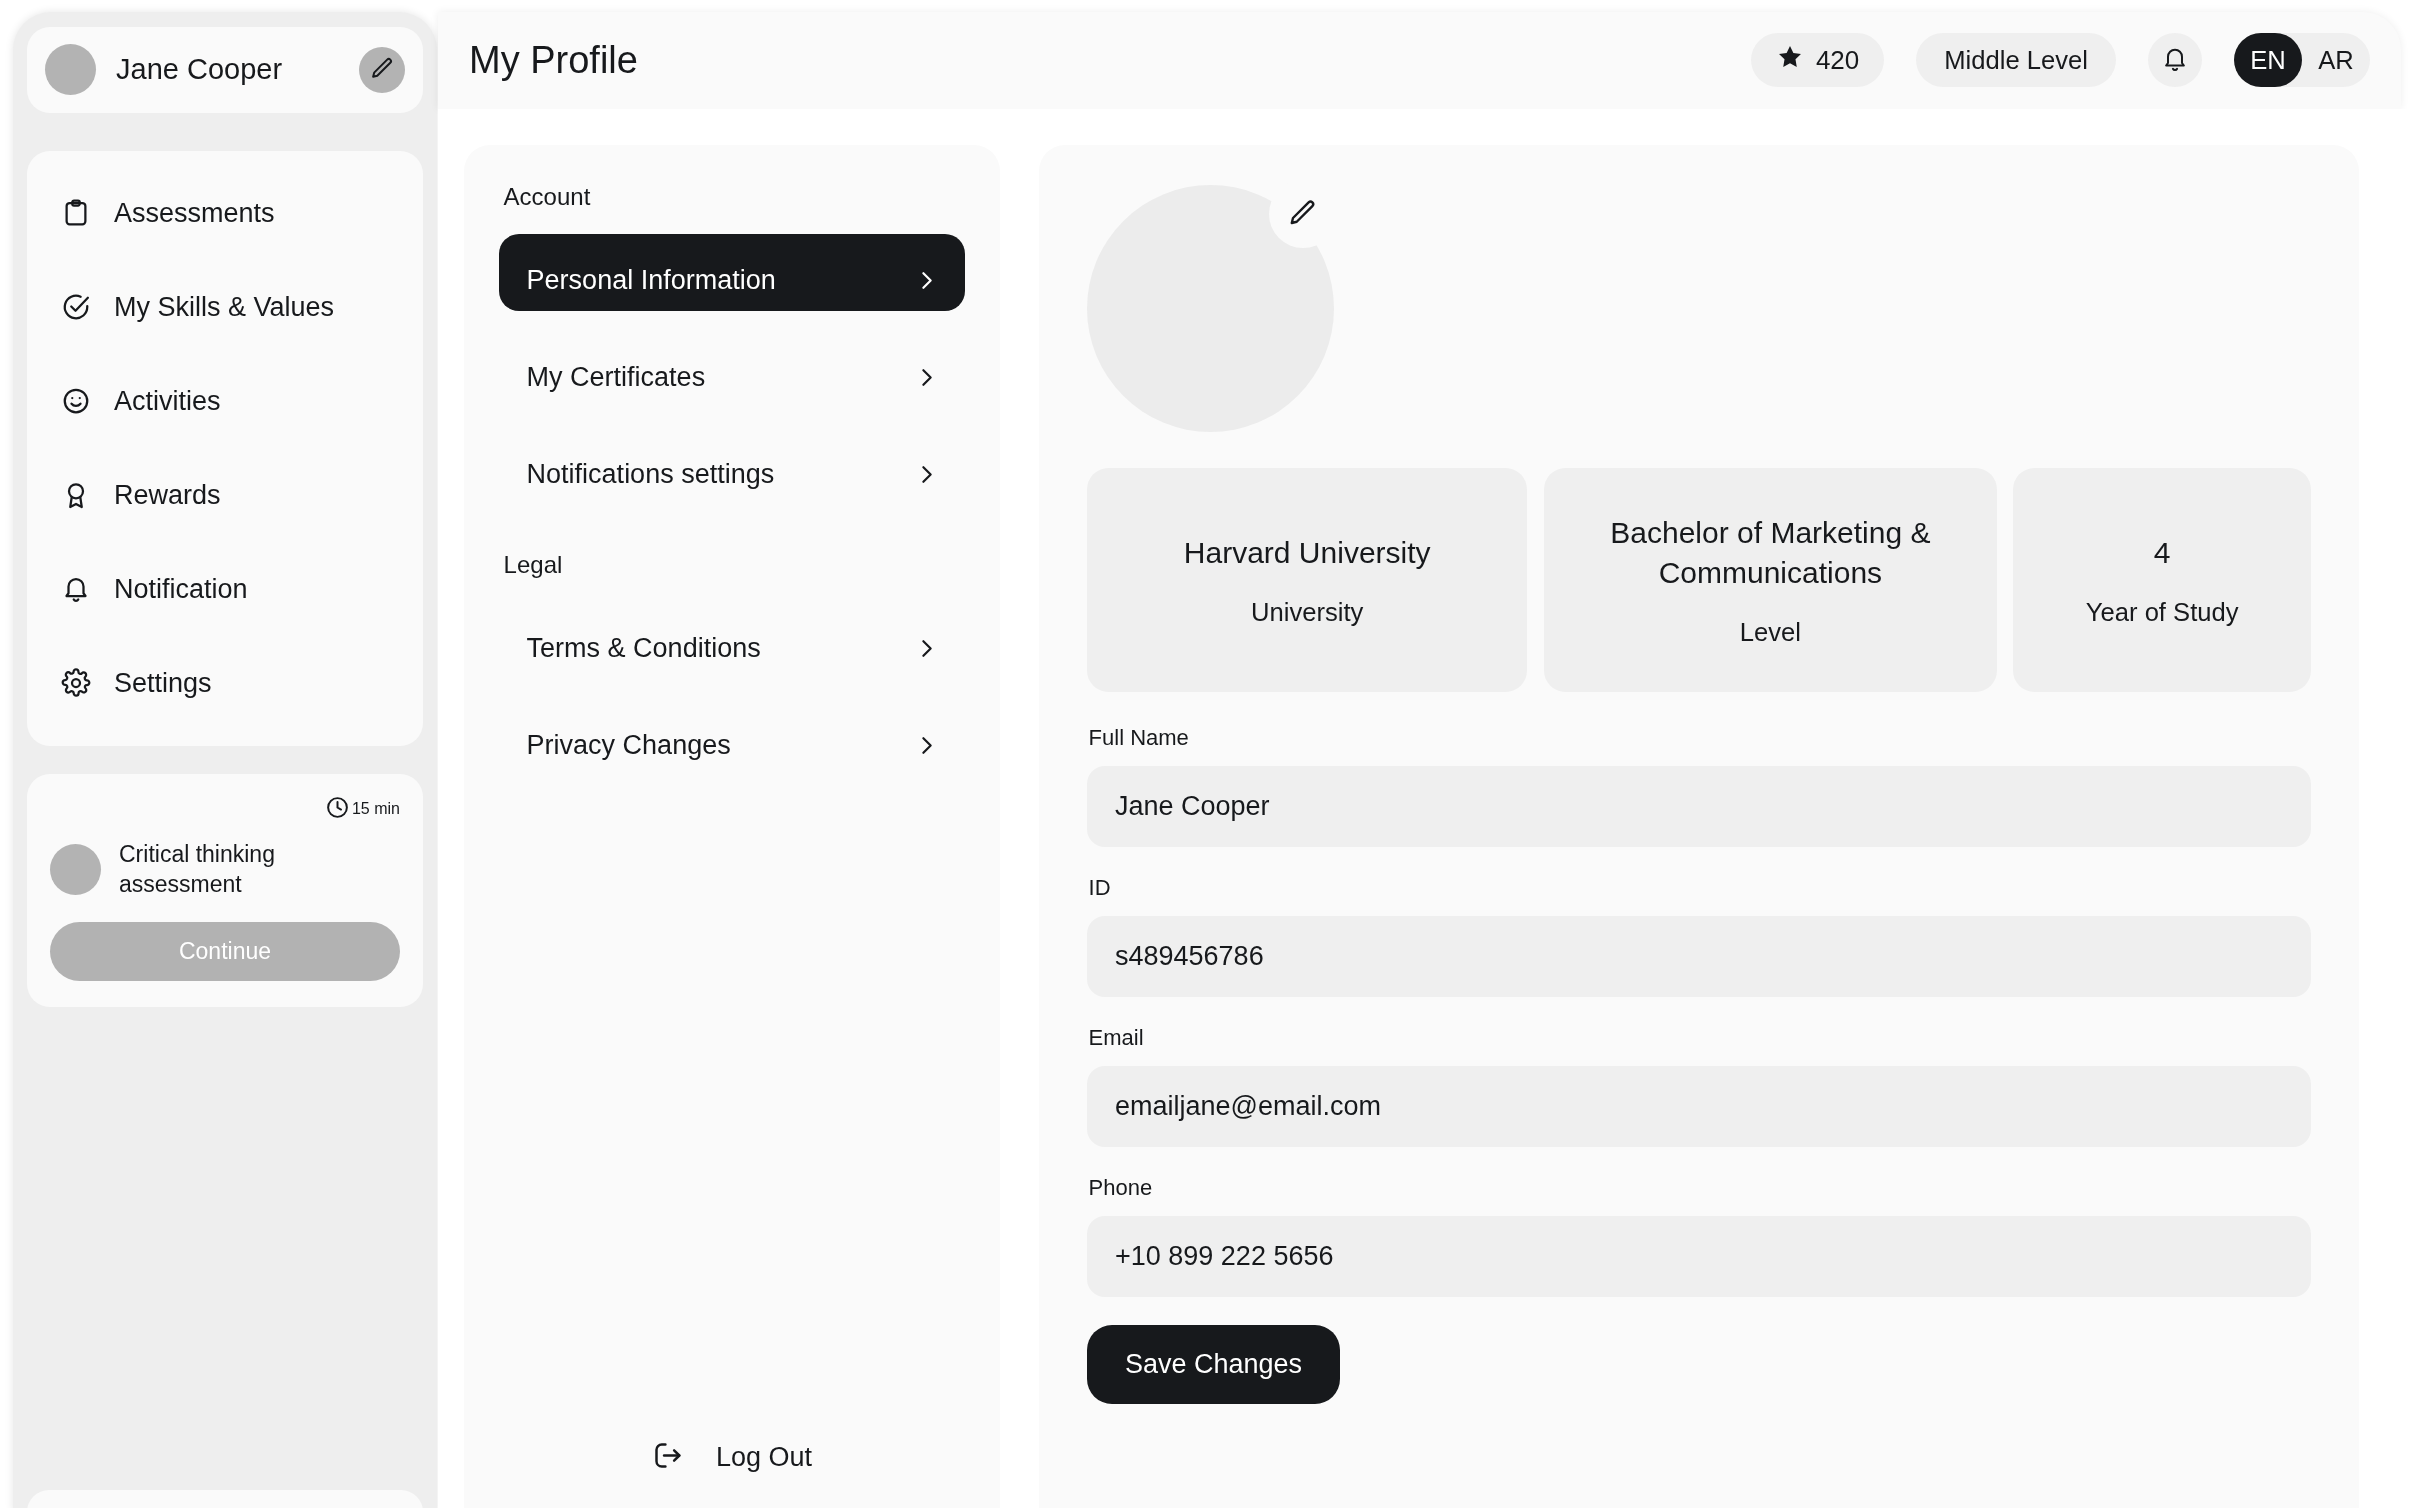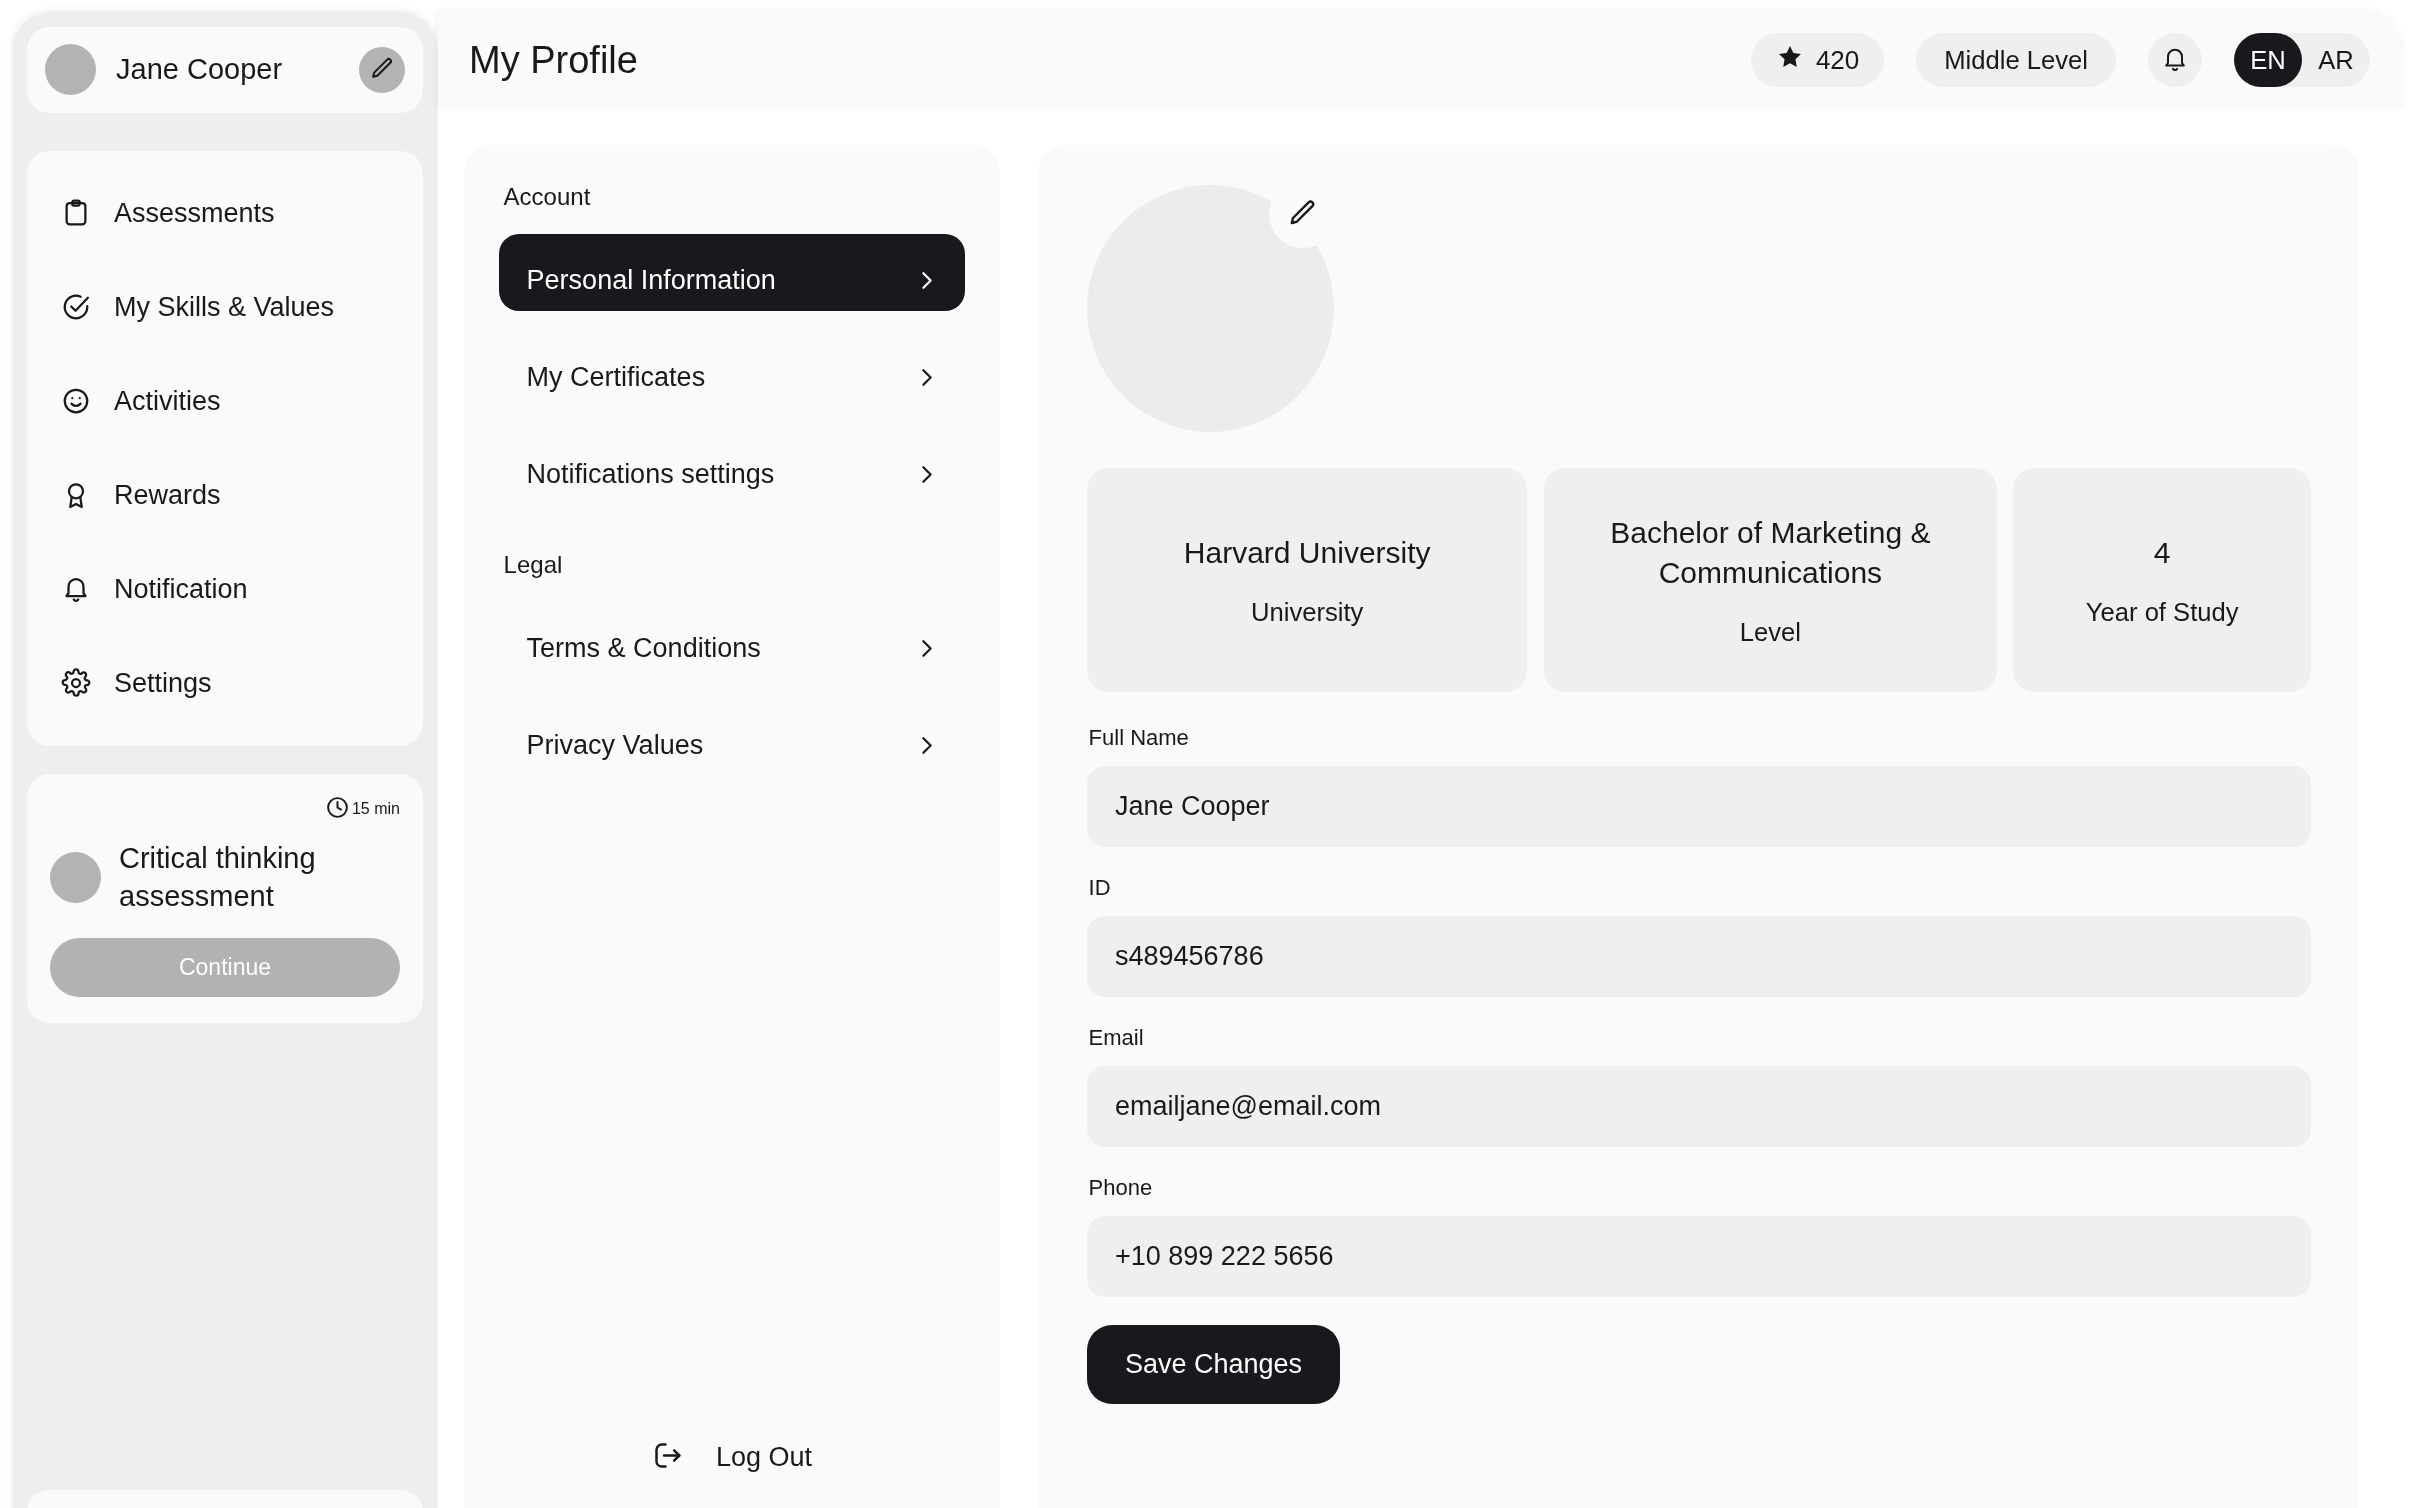--- a/index.html
+++ b/index.html
@@ -112,21 +112,21 @@
     gap: 18px;
     margin-bottom: 23px;
   }
   #assessment-thumb {
     width: 51px; height: 51px;
     border-radius: 50%;
     background: #b3b3b3;
     flex: 0 0 auto;
   }
   #assessment-title {
-    font-size: 29px;
+    font-size: 23px;
     line-height: 1.28;
     color: #17191c;
   }
   #assessment-continue {
     width: 100%;
     height: 59px;
     border-radius: 30px;
     background: #b2b2b2;
     border: none;
     color: #ffffff;
@@ -549,21 +549,21 @@
       <div class="menu-row">
         <span class="menu-row-label">Terms &amp; Conditions</span>
         <span class="chev">
           <svg width="25" height="25" viewBox="0 0 24 24" fill="none" stroke="#17191c" stroke-width="2.1" stroke-linecap="round" stroke-linejoin="round">
               <path d="m9 5 7 7-7 7"></path>
             </svg>
         </span>
       </div>
 
       <div class="menu-row">
-        <span class="menu-row-label">Privacy Values</span>
+        <span class="menu-row-label">Privacy Changes</span>
         <span class="chev">
           <svg width="25" height="25" viewBox="0 0 24 24" fill="none" stroke="#17191c" stroke-width="2.1" stroke-linecap="round" stroke-linejoin="round">
               <path d="m9 5 7 7-7 7"></path>
             </svg>
         </span>
       </div>
 
       <div id="logout-row">
         <span>
           <svg width="33" height="33" viewBox="0 0 24 24" fill="none" stroke="#17191c" stroke-width="1.8" stroke-linecap="round" stroke-linejoin="round">

